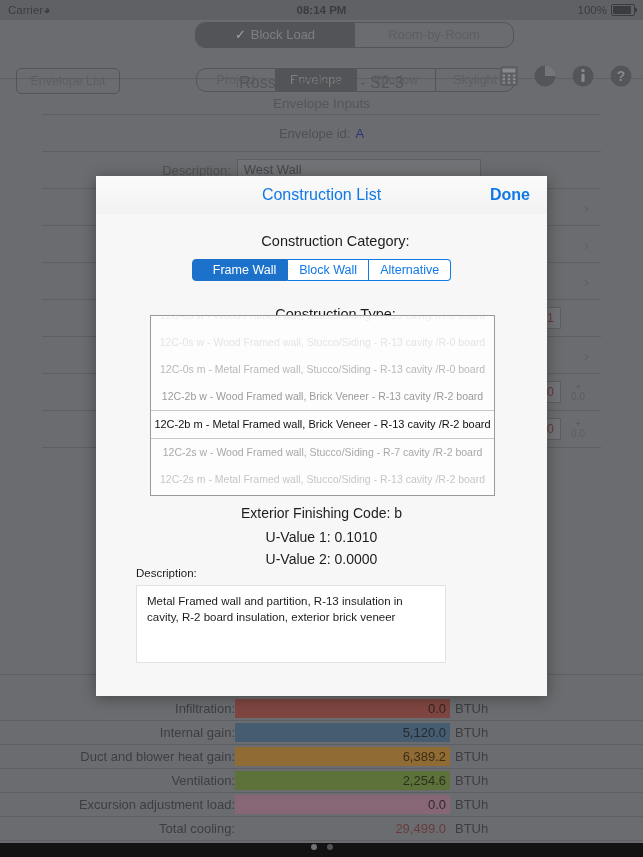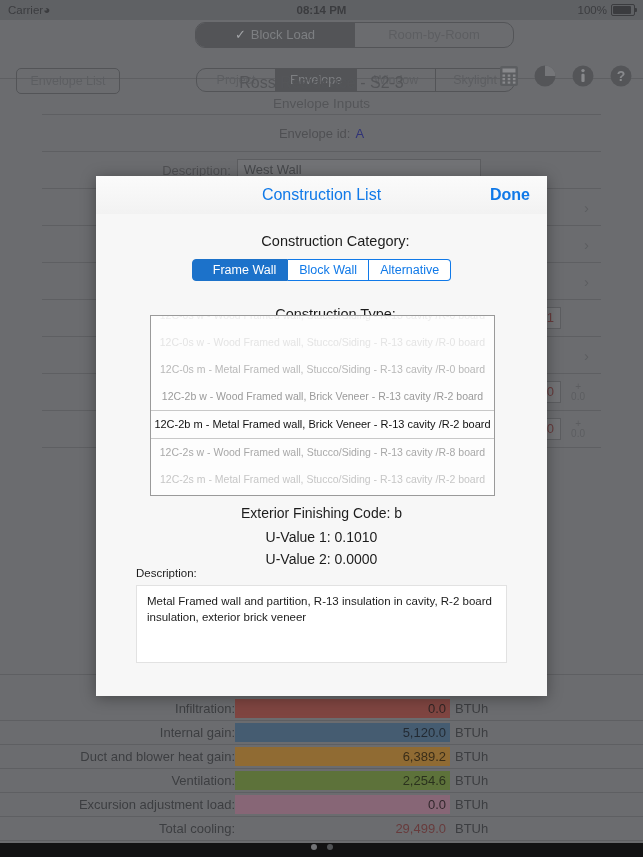--- a/index.html
+++ b/index.html
@@ -102,21 +102,21 @@
     border:1px solid #9a9a9a;background:#fdfdfd;overflow:hidden;}
   .pk-row{height:27px;line-height:27px;text-align:center;font-size:10.5px;white-space:nowrap;}
   .pk-row.sel{color:#111;font-size:11px;border-top:1px solid #c8c8c8;border-bottom:1px solid #c8c8c8;font-weight:normal;}
 
   .detail{text-align:center;font-size:14px;color:#1c1c1c;}
   #efc{position:absolute;left:0;width:451px;top:329px;}
   #uv1{position:absolute;left:0;width:451px;top:353px;}
   #uv2{position:absolute;left:0;width:451px;top:375px;}
 
   #descLbl{position:absolute;left:40px;top:391px;font-size:11.5px;color:#1c1c1c;}
-  #descBox{position:absolute;left:40px;top:409px;width:371px;height:78px;background:#fff;
+  #descBox{position:absolute;left:40px;top:409px;width:310px;height:78px;background:#fff;
     border:1px solid #e2e2e2;font-size:11.5px;color:#1c1c1c;padding:8px 10px;
     box-sizing:border-box;line-height:1.35;}
 </style>
 </head>
 <body>
 
 <div id="screen">
 
   <div id="appbg">
 
@@ -306,21 +306,21 @@
     </div>
 
     <div class="m-lbl" id="typeLbl">Construction Type:</div>
 
     <div id="picker">
       <div class="pk-row" style="color:#ededed;margin-top:-14px;">12C-0s w - Wood Framed wall, Stucco/Siding - R-13 cavity /R-0 board</div>
       <div class="pk-row" style="color:#e4e4e4;">12C-0s w - Wood Framed wall, Stucco/Siding - R-13 cavity /R-0 board</div>
       <div class="pk-row" style="color:#b8b8b8;">12C-0s m - Metal Framed wall, Stucco/Siding - R-13 cavity /R-0 board</div>
       <div class="pk-row" style="color:#9a9a9a;">12C-2b w - Wood Framed wall, Brick Veneer - R-13 cavity /R-2 board</div>
       <div class="pk-row sel">12C-2b m - Metal Framed wall, Brick Veneer - R-13 cavity /R-2 board</div>
-      <div class="pk-row" style="color:#a8a8a8;">12C-2s w - Wood Framed wall, Stucco/Siding - R-13 cavity /R-8 board</div>
+      <div class="pk-row" style="color:#a8a8a8;">12C-2s w - Wood Framed wall, Stucco/Siding - R-7 cavity /R-2 board</div>
       <div class="pk-row" style="color:#c6c6c6;text-align:center;">12C-2s m - Metal Framed wall, Stucco/Siding - R-13 cavity /R-2 board</div>
       <div class="pk-row" style="color:#e6e6e6;">12C-3b w - Wood Framed wall, Brick Veneer - R-13 cavity /R-3 board</div>
     </div>
 
     <div class="detail" id="efc">Exterior Finishing Code:  b</div>
     <div class="detail" id="uv1">U-Value 1:  0.1010</div>
     <div class="detail" id="uv2">U-Value 2:  0.0000</div>
 
     <div id="descLbl">Description:</div>
     <div id="descBox">Metal Framed wall and partition, R-13 insulation in cavity, R-2 board insulation, exterior brick veneer</div>

